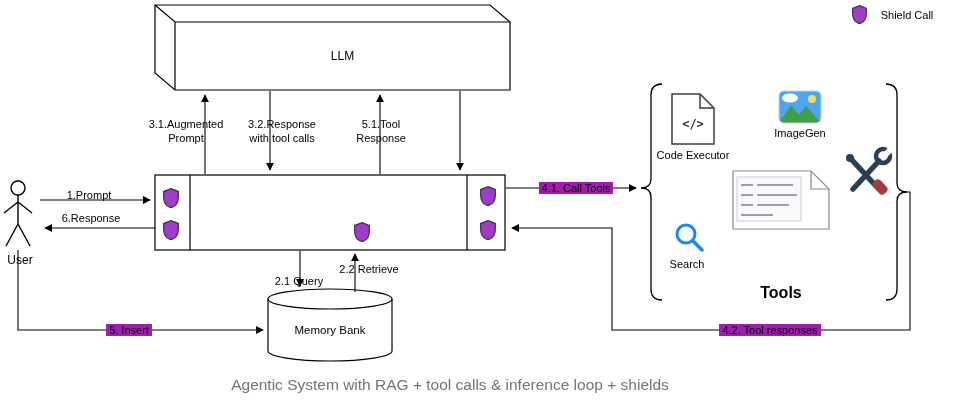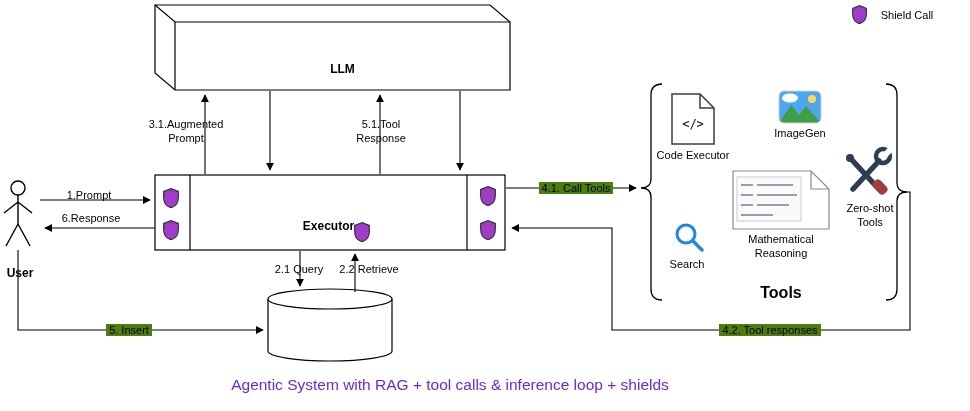--- a/index.html
+++ b/index.html
@@ -1,25 +1,25 @@
 <!DOCTYPE html>
 <html><head>
 <meta charset="utf-8">
 <style>
   * { margin:0; padding:0; box-sizing:border-box; }
   html, body { background:#ffffff; font-family:"Liberation Sans", sans-serif; }
   #canvas { position:relative; width:970px; height:411px; background:#ffffff; overflow:hidden; }
   .abs { position:absolute; }
   .lbl { position:absolute; font-size:11px; color:#000; text-align:center; line-height:1.25; }
   .node-lbl { position:absolute; display:flex; align-items:center; justify-content:center;
-              font-weight:bold; font-size:12px; color:#000; text-align:right;margin-top:13px; }
-  .onwire span { background:#4d7c0f; padding:0 3px; }
+              font-weight:normal; font-size:12px; color:#000; text-align:right; }
+  .onwire span { background:#a21caf; padding:0 3px; }
   .shield-icon { position:absolute; }
   #title { position:absolute; left:0; top:376px; width:900px; text-align:center;
-           font-size:15.5px; color:#6d28d9; }
+           font-size:15.5px; color:#737373; }
   svg { display:block; }
 </style>
 </head>
 <body>
 
 <div id="canvas">
 
   <svg class="abs" style="left:0;top:0" width="970" height="411">
     <defs>
       <marker id="arr" viewBox="0 0 10 10" refX="9" refY="5" markerWidth="7.5" markerHeight="7.5" orient="auto-start-reverse">
@@ -60,30 +60,31 @@
       <line x1="155" y1="228" x2="45" y2="228" marker-end="url(#arr)"></line>
       <line x1="506" y1="188" x2="636" y2="188" marker-end="url(#arr)"></line>
       <polyline points="907,192 910,192 910,330 612,330 612,228 512,228" marker-end="url(#arr)"></polyline>
       <line x1="300" y1="251" x2="300" y2="286" marker-end="url(#arr)"></line>
       <line x1="355" y1="292" x2="355" y2="254" marker-end="url(#arr)"></line>
       <polyline points="18,250 18,330 263,330" marker-end="url(#arr)"></polyline>
     </g>
   </svg>
 
   <div class="node-lbl" style="left:175px;top:22px;width:335px;height:68px">LLM</div>
-  <div class="node-lbl" style="left:190px;top:175px;width:277px;height:75px">Executor</div>
+  <div class="node-lbl" style="left:268px;top:312px;width:124px;height:36px;font-size:11.5px">Memory Bank</div>
   <div class="node-lbl" style="left:-2px;top:252px;width:44px;height:16px">User</div>
 
   <div class="lbl" style="left:143px;top:118px;width:86px">3.1.Augmented Prompt</div>
+  <div class="lbl" style="left:238px;top:118px;width:88px">3.2.Response with tool calls</div>
   <div class="lbl" style="left:345px;top:118px;width:72px">5.1.Tool Response</div>
   <div class="lbl" style="left:60px;top:189px;width:58px">1.Prompt</div>
   <div class="lbl" style="left:56px;top:212px;width:70px">6.Response</div>
   <div class="lbl onwire" style="left:534px;top:182px;width:84px"><span>4.1. Call Tools</span></div>
   <div class="lbl onwire" style="left:710px;top:324px;width:120px"><span>4.2. Tool responses</span></div>
-  <div class="lbl" style="left:270px;top:263px;width:58px">2.1 Query</div>
+  <div class="lbl" style="left:270px;top:275px;width:58px">2.1 Query</div>
   <div class="lbl" style="left:336px;top:263px;width:66px">2.2 Retrieve</div>
   <div class="lbl onwire" style="left:100px;top:324px;width:58px"><span>5. Insert</span></div>
 
   <div class="shield-icon" style="left:163px;top:188px;width:16px;height:20px">
       <svg viewBox="0 0 24 28" width="100%" height="100%" preserveAspectRatio="none">
         <path d="M12 1 L23 5 V13 C23 20.5 18.5 26 12 27.5 C5.5 26 1 20.5 1 13 V5 Z" fill="#a23bc6" stroke="#33334d" stroke-width="1.8"></path>
       </svg>
     </div>
   <div class="shield-icon" style="left:163px;top:220px;width:16px;height:20px">
       <svg viewBox="0 0 24 28" width="100%" height="100%" preserveAspectRatio="none">
@@ -148,29 +149,27 @@
     <g stroke="#97a0ab" stroke-width="2">
       <line x1="10" y1="16" x2="22" y2="16"></line>
         <line x1="26" y1="16" x2="62" y2="16"></line>
       <line x1="10" y1="26" x2="22" y2="26"></line>
         <line x1="26" y1="26" x2="66" y2="26"></line>
       <line x1="10" y1="36" x2="22" y2="36"></line>
         <line x1="26" y1="36" x2="58" y2="36"></line>
       <line x1="10" y1="46" x2="42" y2="46"></line>
     </g>
   </svg>
-  <div class="lbl" style="left:726px;top:233px;width:110px">Mathematical Reasoning</div>
 
   <svg class="abs" style="left:838px;top:144px" width="58" height="58">
     <line x1="14" y1="16" x2="38" y2="42" stroke="#2c3e50" stroke-width="5.5" stroke-linecap="round"></line>
     <rect x="34" y="38" width="16" height="10" rx="4" fill="#a33c3c" transform="rotate(47 42 43)"></rect>
     <circle cx="12" cy="14" r="4" fill="#2c3e50"></circle>
     <line x1="15" y1="45" x2="41" y2="17" stroke="#2c3e50" stroke-width="5.5" stroke-linecap="round"></line>
     <circle cx="45" cy="12" r="7" fill="none" stroke="#2c3e50" stroke-width="4.5"></circle>
     <line x1="46" y1="12" x2="55" y2="3" stroke="#ffffff" stroke-width="6"></line>
   </svg>
-  <div class="lbl" style="left:836px;top:202px;width:68px">Zero-shot Tools</div>
 
   <div class="lbl" style="left:750px;top:283px;width:62px;font-weight:bold;font-size:16px">Tools</div>
 
   <div id="title">Agentic System with RAG + tool calls &amp; inference loop + shields</div>
 
 </div>
 
 </body></html>

